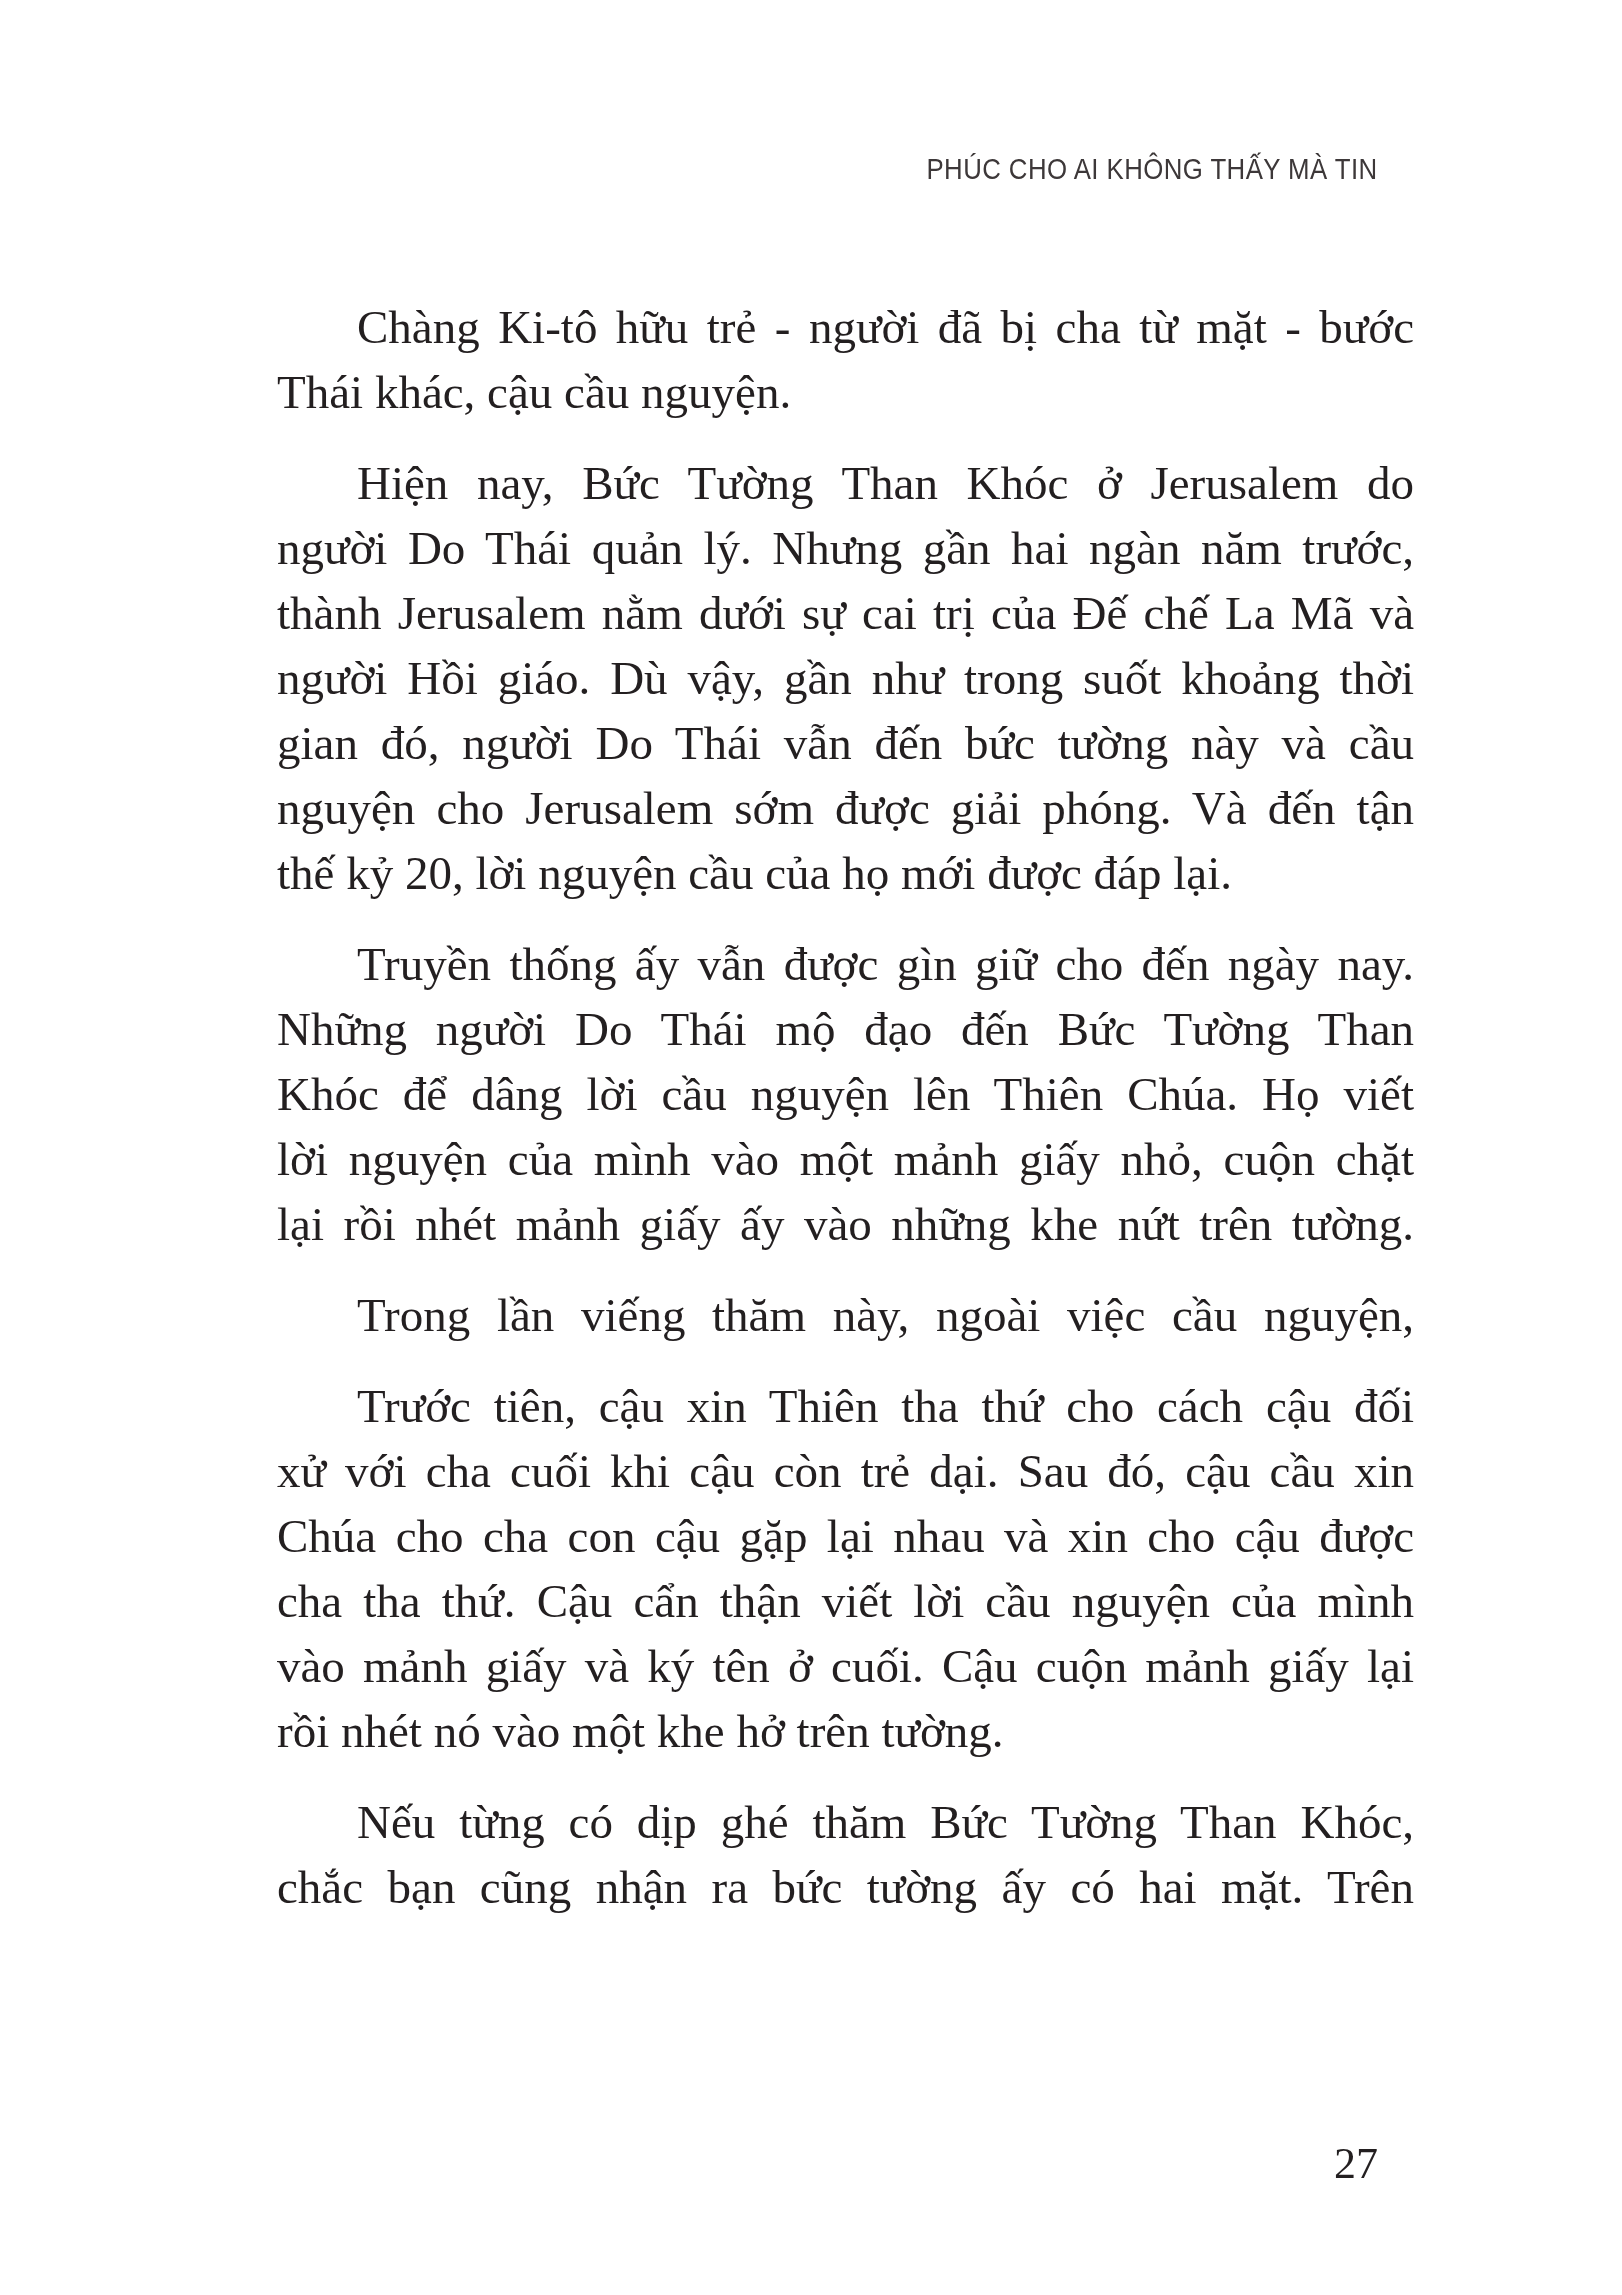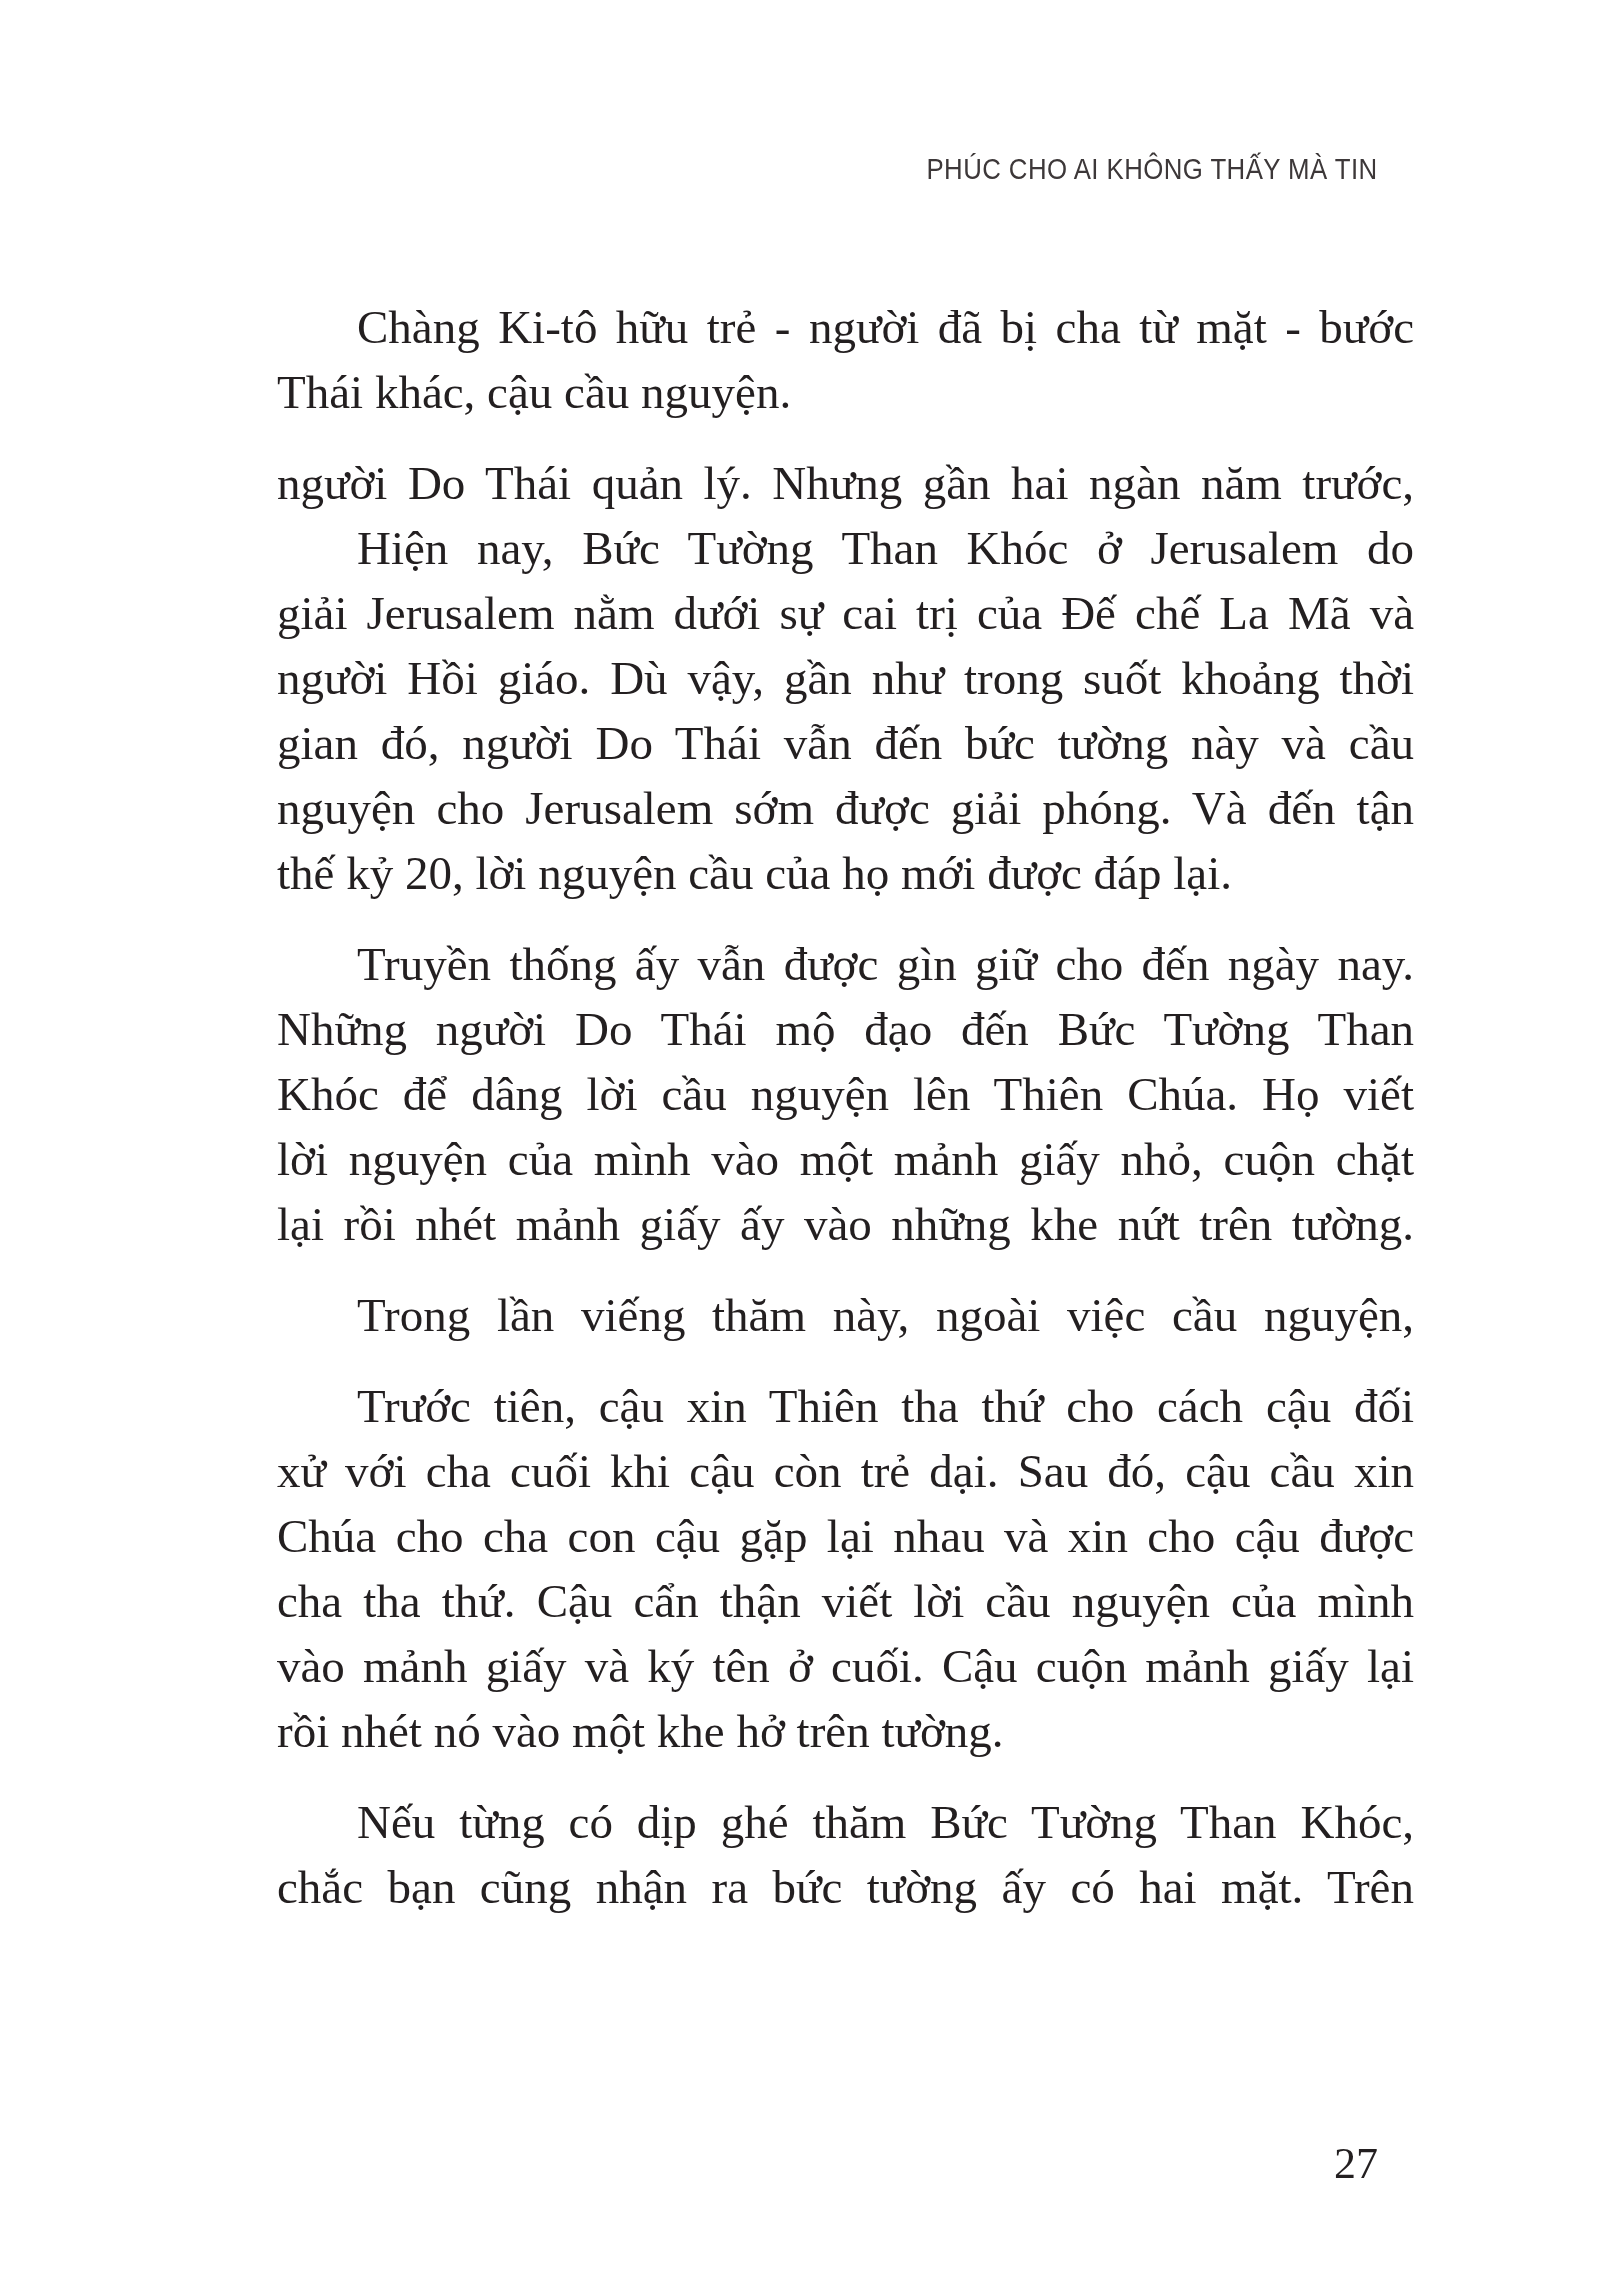--- a/index.html
+++ b/index.html
@@ -95,23 +95,23 @@
   <div class="running-header">PHÚC CHO AI KHÔNG THẤY MÀ TIN</div>
 
   <div class="body-text">
 
     <div class="para">
       <span class="line first"><span class="line-inner">Chàng Ki-tô hữu trẻ - người đã bị cha từ mặt - bước</span></span>
       <span class="line last"><span class="line-inner">Thái khác, cậu cầu nguyện.</span></span>
     </div>
 
     <div class="para">
+      <span class="line first"><span class="line-inner">Hiện nay, Bức Tường Than Khóc ở Jerusalem do</span></span>
       <span class="line"><span class="line-inner">người Do Thái quản lý. Nhưng gần hai ngàn năm trước,</span></span>
-      <span class="line first"><span class="line-inner">Hiện nay, Bức Tường Than Khóc ở Jerusalem do</span></span>
-      <span class="line"><span class="line-inner">giải Jerusalem nằm dưới sự cai trị của Đế chế La Mã và</span></span>
+      <span class="line"><span class="line-inner">thành Jerusalem nằm dưới sự cai trị của Đế chế La Mã và</span></span>
       <span class="line"><span class="line-inner">người Hồi giáo. Dù vậy, gần như trong suốt khoảng thời</span></span>
       <span class="line"><span class="line-inner">gian đó, người Do Thái vẫn đến bức tường này và cầu</span></span>
       <span class="line"><span class="line-inner">nguyện cho Jerusalem sớm được giải phóng. Và đến tận</span></span>
       <span class="line last"><span class="line-inner">thế kỷ 20, lời nguyện cầu của họ mới được đáp lại.</span></span>
     </div>
 
     <div class="para">
       <span class="line first"><span class="line-inner">Truyền thống ấy vẫn được gìn giữ cho đến ngày nay.</span></span>
       <span class="line"><span class="line-inner">Những người Do Thái mộ đạo đến Bức Tường Than</span></span>
       <span class="line"><span class="line-inner">Khóc để dâng lời cầu nguyện lên Thiên Chúa. Họ viết</span></span>

